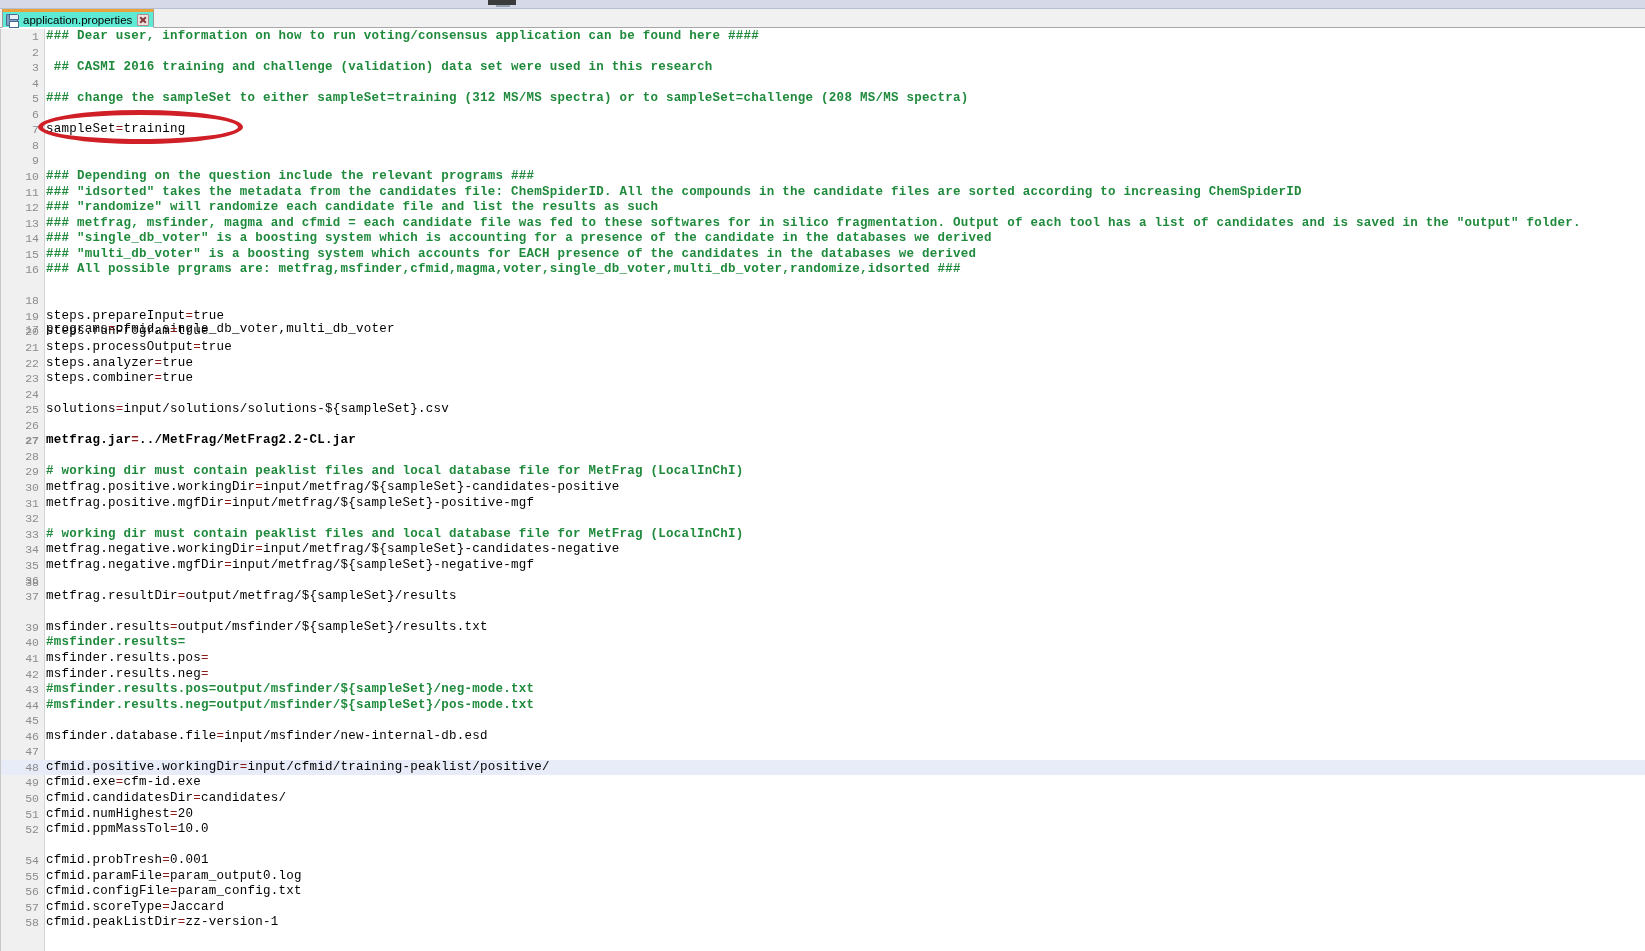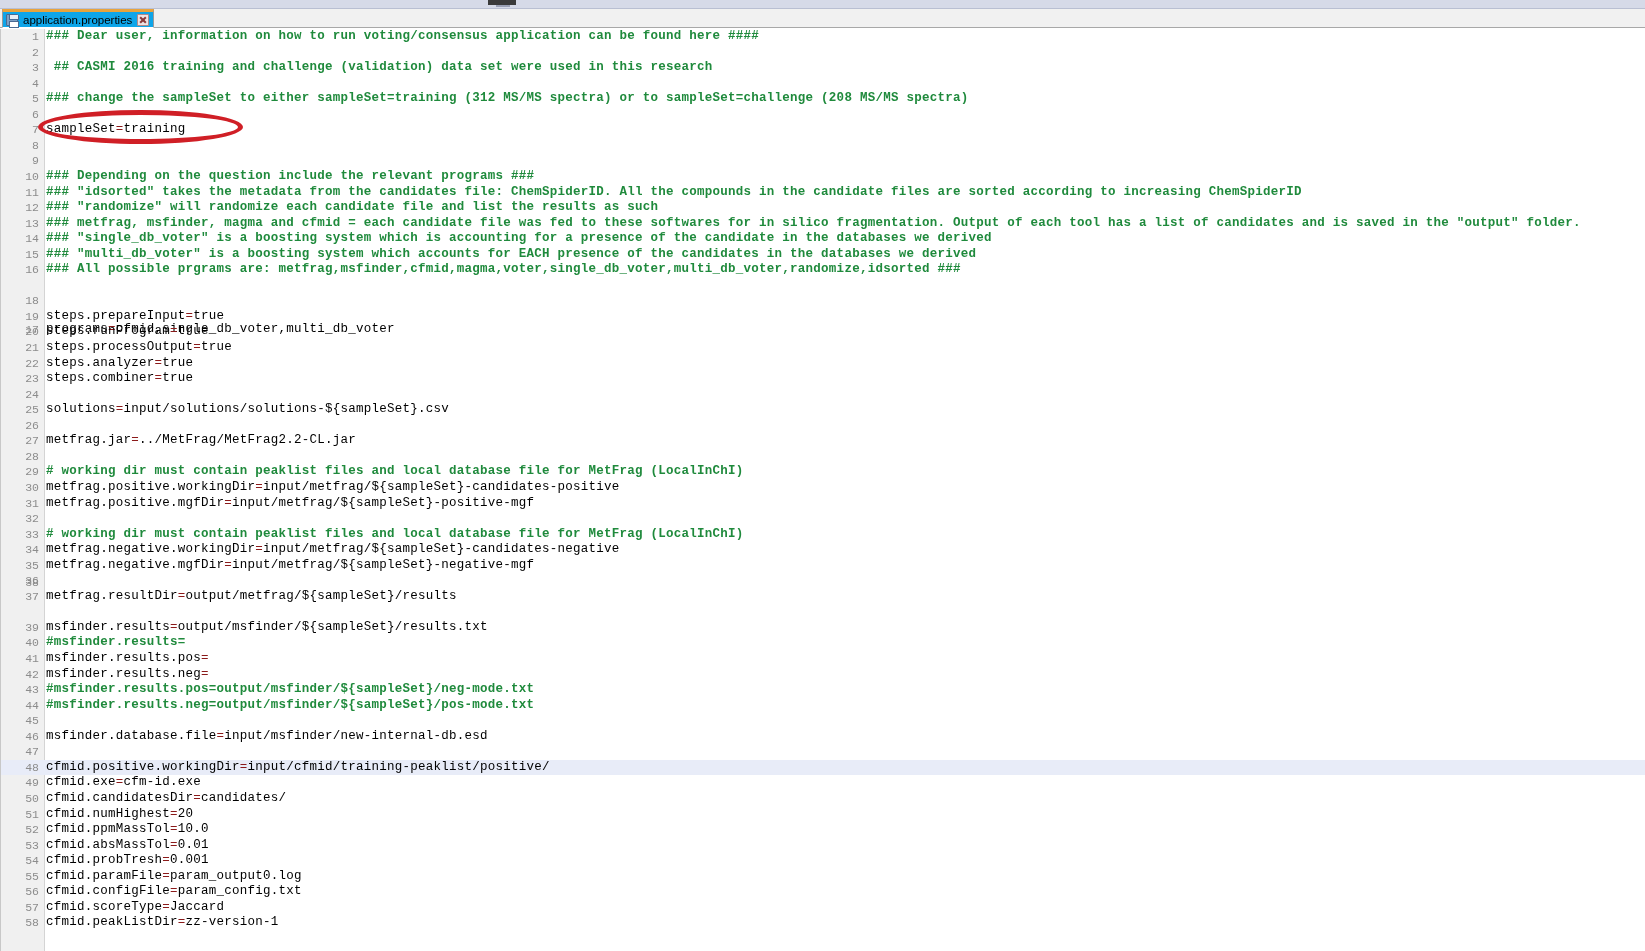--- a/index.html
+++ b/index.html
@@ -28,21 +28,21 @@
   
   #tab-strip{
     position:absolute; left:0; top:9px; width:1645px; height:19px;
     background:#f1f1f1;
     border-bottom:1px solid #a8a8a8;
   }
   #editor-tab{
     position:absolute; left:2px; top:0px; height:19px;
     display:flex; align-items:center; gap:4px;
     padding:0 4px 0 3px;
-    background:#0ea5e9;
+    background:#5eead4;
     border:1px solid #9a9a9a;
     border-top:3px solid #e8a33d;
     border-bottom:1px solid #ffffff;
     font-family:"Liberation Sans", sans-serif;
     font-size:11.5px;
     color:#000000;
     white-space:nowrap;
   }
   #editor-tab-label{ padding:0 1px; }
 
@@ -156,21 +156,21 @@
       <div class="row" style="position: absolute; left: -45px; top: 248.8px; width: 1645px; margin-top: 44px;"><span class="ln">17</span><span class="code"><span class="c-key">programs</span><span class="c-eq">=</span><span class="c-val">cfmid,single_db_voter,multi_db_voter</span></span></div>
       <div class="row" style="position: absolute; left: -45px; top: 264.35px; width: 1645px;"><span class="ln">18</span><span class="code"></span></div>
       <div class="row" style="position: absolute; left: -45px; top: 279.9px; width: 1645px;"><span class="ln">19</span><span class="code"><span class="c-key">steps.prepareInput</span><span class="c-eq">=</span><span class="c-val">true</span></span></div>
       <div class="row" style="position: absolute; left: -45px; top: 295.45px; width: 1645px;"><span class="ln">20</span><span class="code"><span class="c-key">steps.runProgram</span><span class="c-eq">=</span><span class="c-val">true</span></span></div>
       <div class="row" style="position: absolute; left: -45px; top: 311px; width: 1645px;"><span class="ln">21</span><span class="code"><span class="c-key">steps.processOutput</span><span class="c-eq">=</span><span class="c-val">true</span></span></div>
       <div class="row" style="position: absolute; left: -45px; top: 326.55px; width: 1645px;"><span class="ln">22</span><span class="code"><span class="c-key">steps.analyzer</span><span class="c-eq">=</span><span class="c-val">true</span></span></div>
       <div class="row" style="position: absolute; left: -45px; top: 342.1px; width: 1645px;"><span class="ln">23</span><span class="code"><span class="c-key">steps.combiner</span><span class="c-eq">=</span><span class="c-val">true</span></span></div>
       <div class="row" style="position: absolute; left: -45px; top: 357.65px; width: 1645px;"><span class="ln">24</span><span class="code"></span></div>
       <div class="row" style="position: absolute; left: -45px; top: 373.2px; width: 1645px;"><span class="ln">25</span><span class="code"><span class="c-key">solutions</span><span class="c-eq">=</span><span class="c-val">input/solutions/solutions-${sampleSet}.csv</span></span></div>
       <div class="row" style="position: absolute; left: -45px; top: 388.75px; width: 1645px;"><span class="ln">26</span><span class="code"></span></div>
-      <div class="row" style="position: absolute; left: -45px; top: 404.3px; width: 1645px;"><span class="ln">27</span><span class="code"><span class="c-key">metfrag.jar</span><span class="c-eq">=</span><span class="c-val">../MetFrag/MetFrag2.2-CL.jar</span></span></div>
+      <div class="row" style="position: absolute; left: -45px; top: 404.3px; width: 1645px; font-weight: bold;"><span class="ln">27</span><span class="code"><span class="c-key">metfrag.jar</span><span class="c-eq">=</span><span class="c-val">../MetFrag/MetFrag2.2-CL.jar</span></span></div>
       <div class="row" style="position: absolute; left: -45px; top: 419.85px; width: 1645px;"><span class="ln">28</span><span class="code"></span></div>
       <div class="row" style="position: absolute; left: -45px; top: 435.4px; width: 1645px;"><span class="ln">29</span><span class="code"><span class="c-comment"># working dir must contain peaklist files and local database file for MetFrag (LocalInChI)</span></span></div>
       <div class="row" style="position: absolute; left: -45px; top: 450.95px; width: 1645px;"><span class="ln">30</span><span class="code"><span class="c-key">metfrag.positive.workingDir</span><span class="c-eq">=</span><span class="c-val">input/metfrag/${sampleSet}-candidates-positive</span></span></div>
       <div class="row" style="position: absolute; left: -45px; top: 466.5px; width: 1645px;"><span class="ln">31</span><span class="code"><span class="c-key">metfrag.positive.mgfDir</span><span class="c-eq">=</span><span class="c-val">input/metfrag/${sampleSet}-positive-mgf</span></span></div>
       <div class="row" style="position: absolute; left: -45px; top: 482.05px; width: 1645px;"><span class="ln">32</span><span class="code"></span></div>
       <div class="row" style="position: absolute; left: -45px; top: 497.6px; width: 1645px;"><span class="ln">33</span><span class="code"><span class="c-comment"># working dir must contain peaklist files and local database file for MetFrag (LocalInChI)</span></span></div>
       <div class="row" style="position: absolute; left: -45px; top: 513.15px; width: 1645px;"><span class="ln">34</span><span class="code"><span class="c-key">metfrag.negative.workingDir</span><span class="c-eq">=</span><span class="c-val">input/metfrag/${sampleSet}-candidates-negative</span></span></div>
       <div class="row" style="position: absolute; left: -45px; top: 528.7px; width: 1645px;"><span class="ln">35</span><span class="code"><span class="c-key">metfrag.negative.mgfDir</span><span class="c-eq">=</span><span class="c-val">input/metfrag/${sampleSet}-negative-mgf</span></span></div>
       <div class="row" style="position: absolute; left: -45px; top: 544.25px; width: 1645px;"><span class="ln">36</span><span class="code"></span></div>
       <div class="row" style="position: absolute; left: -45px; top: 559.8px; width: 1645px;"><span class="ln">37</span><span class="code"><span class="c-key">metfrag.resultDir</span><span class="c-eq">=</span><span class="c-val">output/metfrag/${sampleSet}/results</span></span></div>
@@ -182,21 +182,20 @@
       <div class="row" style="position: absolute; left: -45px; top: 653.1px; width: 1645px;"><span class="ln">43</span><span class="code"><span class="c-comment">#msfinder.results.pos=output/msfinder/${sampleSet}/neg-mode.txt</span></span></div>
       <div class="row" style="position: absolute; left: -45px; top: 668.65px; width: 1645px;"><span class="ln">44</span><span class="code"><span class="c-comment">#msfinder.results.neg=output/msfinder/${sampleSet}/pos-mode.txt</span></span></div>
       <div class="row" style="position: absolute; left: -45px; top: 684.2px; width: 1645px;"><span class="ln">45</span><span class="code"></span></div>
       <div class="row" style="position: absolute; left: -45px; top: 699.75px; width: 1645px;"><span class="ln">46</span><span class="code"><span class="c-key">msfinder.database.file</span><span class="c-eq">=</span><span class="c-val">input/msfinder/new-internal-db.esd</span></span></div>
       <div class="row" style="position: absolute; left: -45px; top: 715.3px; width: 1645px;"><span class="ln">47</span><span class="code"></span></div>
       <div class="row current" style="position: absolute; left: -45px; top: 730.85px; width: 1645px;"><span class="ln">48</span><span class="code"><span class="c-key">cfmid.positive.workingDir</span><span class="c-eq">=</span><span class="c-val">input/cfmid/training-peaklist/positive/</span></span></div>
       <div class="row" style="position: absolute; left: -45px; top: 746.4px; width: 1645px;"><span class="ln">49</span><span class="code"><span class="c-key">cfmid.exe</span><span class="c-eq">=</span><span class="c-val">cfm-id.exe</span></span></div>
       <div class="row" style="position: absolute; left: -45px; top: 761.95px; width: 1645px;"><span class="ln">50</span><span class="code"><span class="c-key">cfmid.candidatesDir</span><span class="c-eq">=</span><span class="c-val">candidates/</span></span></div>
       <div class="row" style="position: absolute; left: -45px; top: 777.5px; width: 1645px;"><span class="ln">51</span><span class="code"><span class="c-key">cfmid.numHighest</span><span class="c-eq">=</span><span class="c-val">20</span></span></div>
       <div class="row" style="position: absolute; left: -45px; top: 793.05px; width: 1645px;"><span class="ln">52</span><span class="code"><span class="c-key">cfmid.ppmMassTol</span><span class="c-eq">=</span><span class="c-val">10.0</span></span></div>
-      <div class="row" style="position: absolute; left: -45px; top: 808.6px; width: 1645px;"><span class="ln">53</span><span class="code"><span class="c-key">cfmid.absMassTol</span><span class="c-eq">=</span><span class="c-val">0.01</span></span></div>
       <div class="row" style="position: absolute; left: -45px; top: 824.15px; width: 1645px;"><span class="ln">54</span><span class="code"><span class="c-key">cfmid.probTresh</span><span class="c-eq">=</span><span class="c-val">0.001</span></span></div>
       <div class="row" style="position: absolute; left: -45px; top: 839.7px; width: 1645px;"><span class="ln">55</span><span class="code"><span class="c-key">cfmid.paramFile</span><span class="c-eq">=</span><span class="c-val">param_output0.log</span></span></div>
       <div class="row" style="position: absolute; left: -45px; top: 855.25px; width: 1645px;"><span class="ln">56</span><span class="code"><span class="c-key">cfmid.configFile</span><span class="c-eq">=</span><span class="c-val">param_config.txt</span></span></div>
       <div class="row" style="position: absolute; left: -45px; top: 870.8px; width: 1645px;"><span class="ln">57</span><span class="code"><span class="c-key">cfmid.scoreType</span><span class="c-eq">=</span><span class="c-val">Jaccard</span></span></div>
       <div class="row" style="position: absolute; left: -45px; top: 886.35px; width: 1645px;"><span class="ln">58</span><span class="code"><span class="c-key">cfmid.peakListDir</span><span class="c-eq">=</span><span class="c-val">zz-version-1</span></span></div>
     </div>
 </div>
 
 <div id="annotation-ellipse"></div>
 

